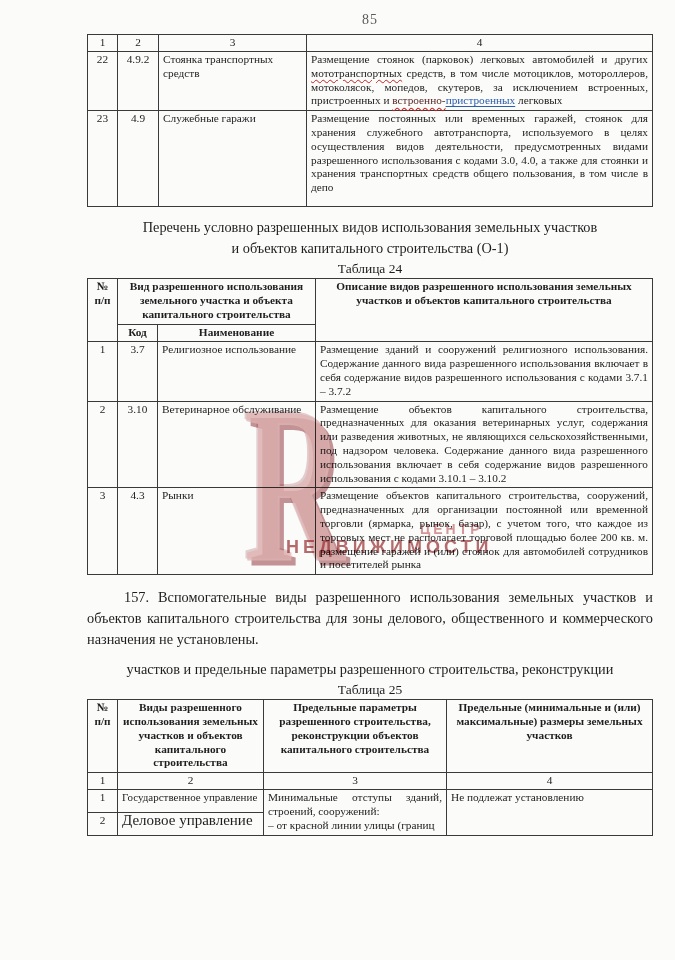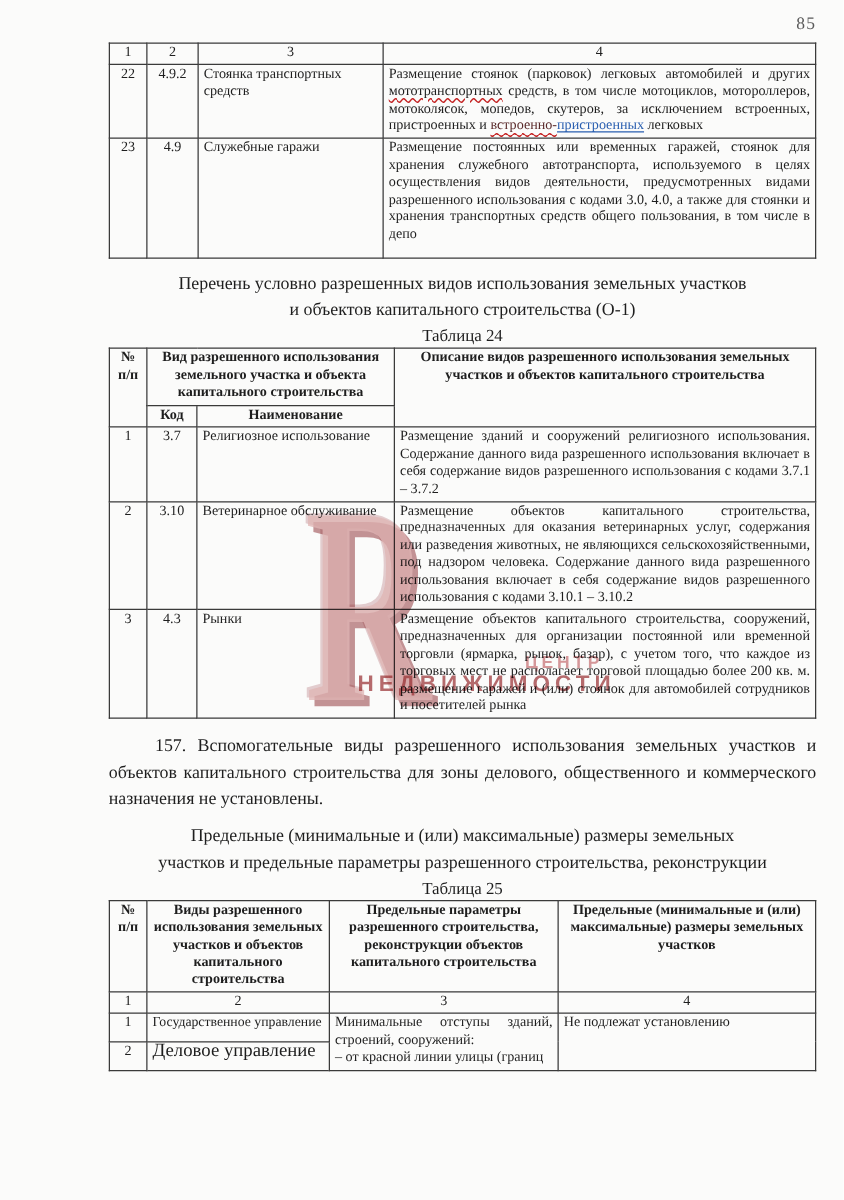--- a/index.html
+++ b/index.html
@@ -3,21 +3,21 @@
 <meta charset="utf-8">
 <style>
   * { margin:0; padding:0; box-sizing:border-box; }
   html,body { background:#ffffff; }
   .page {
     position:relative; width:675px; height:960px; margin:0 auto;
     background:#fbfbfa; overflow:hidden;
     font-family:"Liberation Serif","DejaVu Serif",serif; color:#1e1e1e;
   }
   .content { position:absolute; left:87px; top:0; width:566px; }
-  .pagenum { margin-top:12px; text-align:right; font-size:14px; color:#5a5a5a; letter-spacing:1px; }
+  .pagenum { margin-top:12px; text-align:center; font-size:14px; color:#5a5a5a; letter-spacing:1px; }
 
   table.doc { border-collapse:collapse; width:100%; table-layout:fixed; }
   table.doc td {
     border:1px solid #3a3a3a; vertical-align:top;
     font-size:11.3px; line-height:13.8px; padding:1px 4px 2px;
   }
   td.c { text-align:center; }
   td.j, .j { text-align:justify; }
   td.hd { vertical-align:middle; text-align:center; font-weight:bold; padding:2px 3px; }
   tr.numrow td { text-align:center; height:17px; padding:0 2px; vertical-align:middle; }
@@ -143,21 +143,20 @@
         <td class="c">4.3</td>
         <td>Рынки</td>
         <td class="j">Размещение объектов капитального строительства, сооружений, предназначенных для организации постоянной или временной торговли (ярмарка, рынок, базар), с учетом того, что каждое из торговых мест не располагает торговой площадью более 200 кв. м. размещение гаражей и (или) стоянок для автомобилей сотрудников и посетителей рынка</td>
       </tr>
     </tbody>
       </table>
 
     <div class="para">157. Вспомогательные виды разрешенного использования земельных участков и объектов капитального строительства для зоны делового, общественного и коммерческого назначения не установлены.</div>
 
     <div class="h-center" style="margin-top:9px;">
-      <div>Предельные (минимальные и (или) максимальные) размеры земельных</div>
       <div>участков и предельные параметры разрешенного строительства, реконструкции</div>
     </div>
 
     <div class="tbl-label">Таблица 25</div>
 
     <table class="doc">
       <colgroup>
           <col style="width:30px">
           <col style="width:146px">
           <col style="width:183px">

